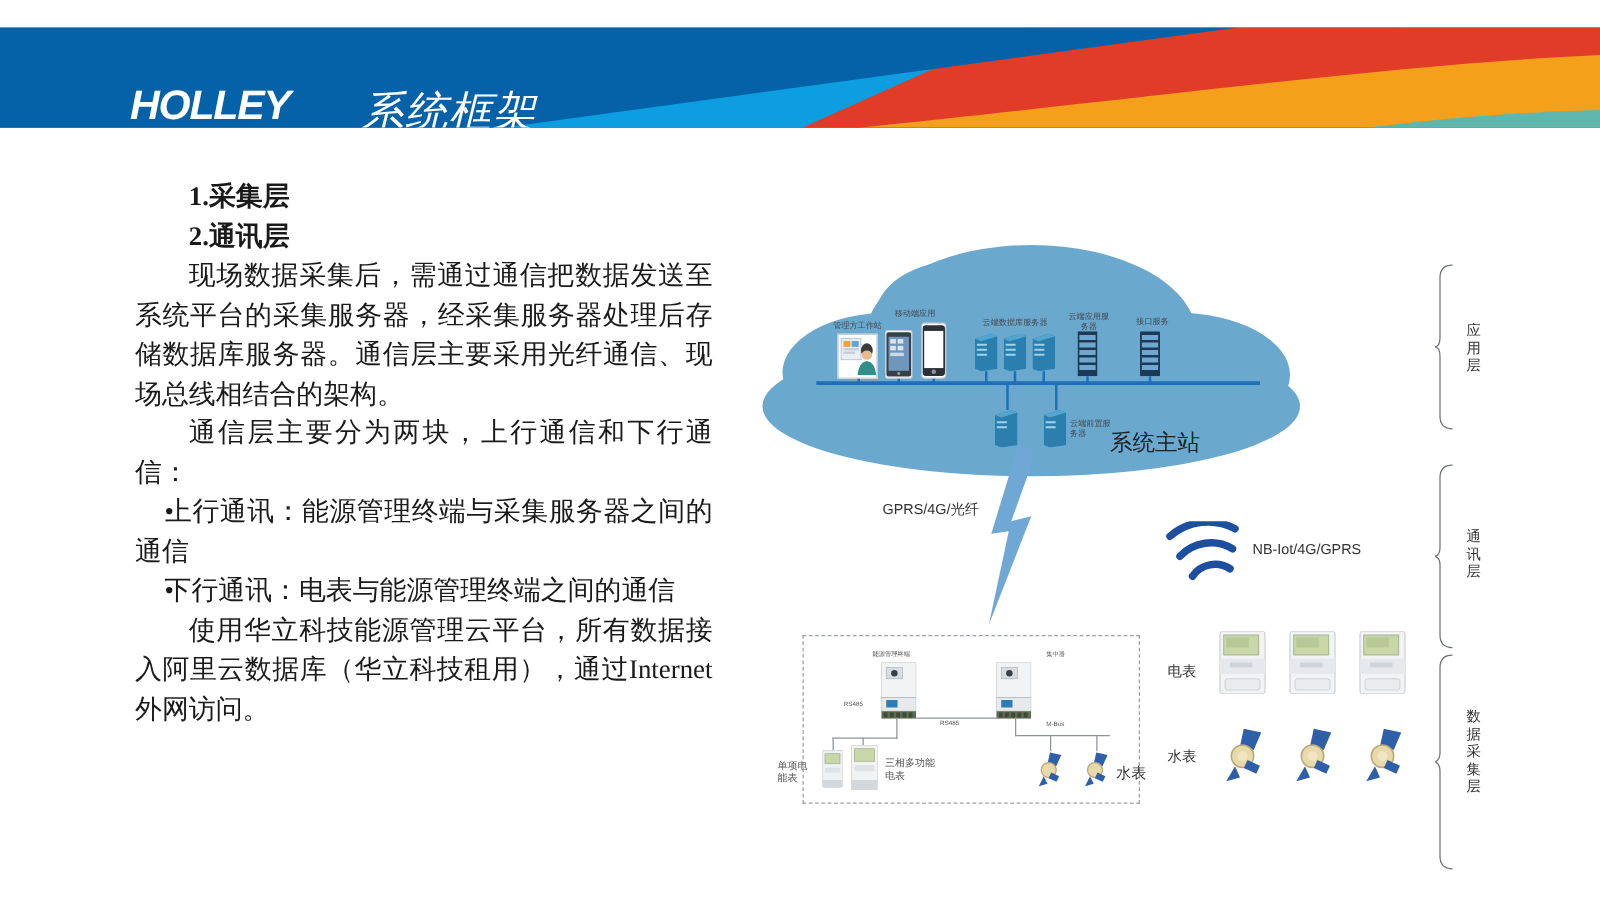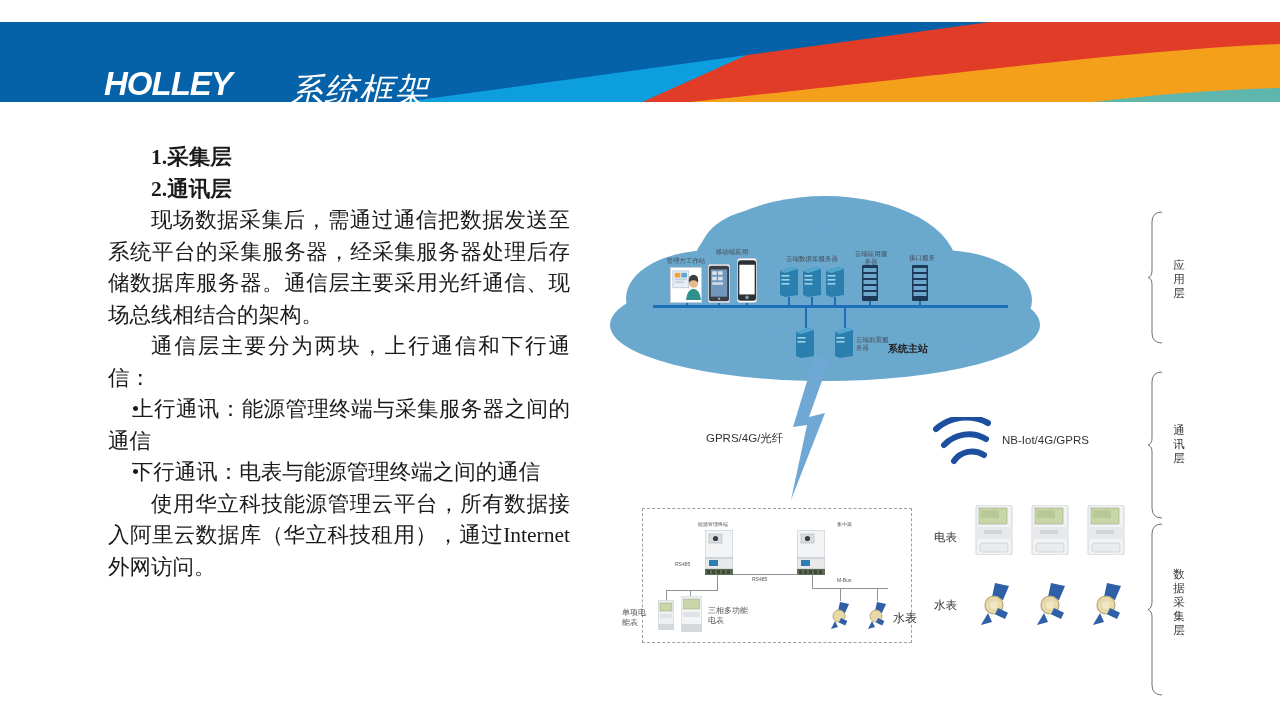--- a/index.html
+++ b/index.html
@@ -67,21 +67,21 @@
   .tiny-label {
     position: absolute; font-family: "Liberation Sans", sans-serif;
     font-size: 5px; color: #555; white-space: nowrap; line-height: 7px;
   }
   .med-label {
     position: absolute; font-family: "Liberation Sans", sans-serif;
     font-size: 11.5px; color: #333; white-space: nowrap;
   }
   .big-label {
     position: absolute; font-family: "Liberation Sans", sans-serif;
-    font-size: 10px; color: #222; white-space: nowrap; font-weight: bold;
+    font-size: 18px; color: #222; white-space: nowrap;
   }
   .layer-label {
     position: absolute; font-family: "Liberation Sans", sans-serif;
     font-size: 11.5px; color: #333; width: 14px; line-height: 14px;
     text-align: center; word-break: break-all;
   }
 
   
   .srv { position: absolute; }
   .screen-dev { position: absolute; background:#fff; border:1px solid #c9ced6; }
@@ -260,21 +260,21 @@
       </svg>
     </div>
     <div class="cloud-label" style="left:256px;top:206px;width:38px;white-space:normal;text-align:left;">云端前置服务器</div>
 
     <div class="big-label" style="left:288px;top:212px;">系统主站</div>
 
     <svg style="position:absolute;left:185px;top:225px;width:48px;height:145px" viewBox="0 0 48 145">
       <path d="M30 0 L8 72 L22 70 L6 145 L40 58 L24 62 L44 6 Z" fill="#6fa8d4"></path>
     </svg>
 
-    <div class="med-label" style="left:106px;top:270px;margin-top:31px;">GPRS/4G/光纤</div>
+    <div class="med-label" style="left:106px;top:270px;">GPRS/4G/光纤</div>
 
     <svg style="position:absolute;left:332px;top:287px;width:62px;height:52px" viewBox="0 0 62 52">
       <g fill="none" stroke="#1c4fa0" stroke-width="6" stroke-linecap="round">
         <path d="M4 12 A46 46 0 0 1 56 6"></path>
         <path d="M12 28 A34 34 0 0 1 54 22"></path>
         <path d="M22 44 A22 22 0 0 1 52 38"></path>
       </g>
     </svg>
     <div class="med-label" style="left:402px;top:304px;">NB-Iot/4G/GPRS</div>
 

